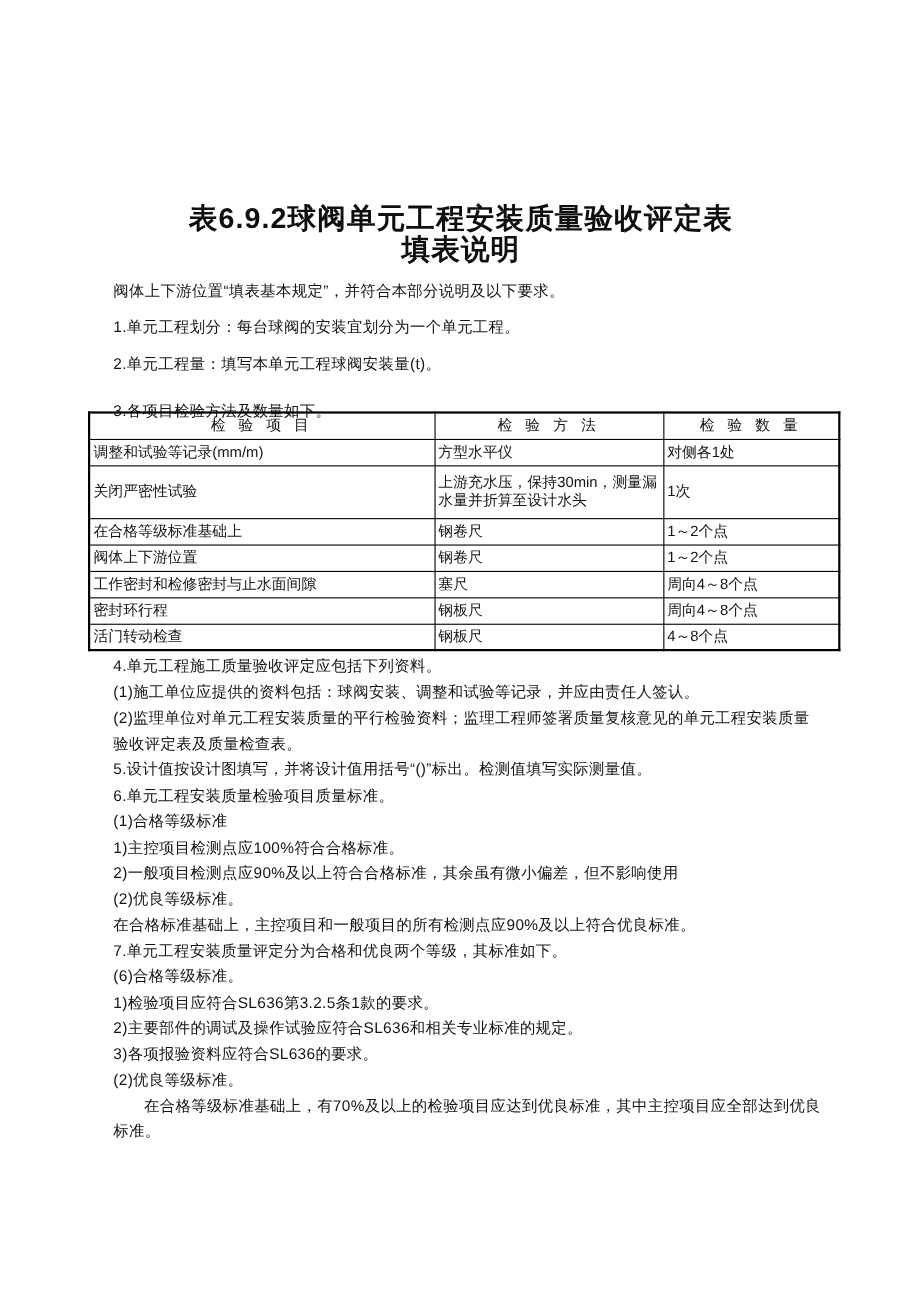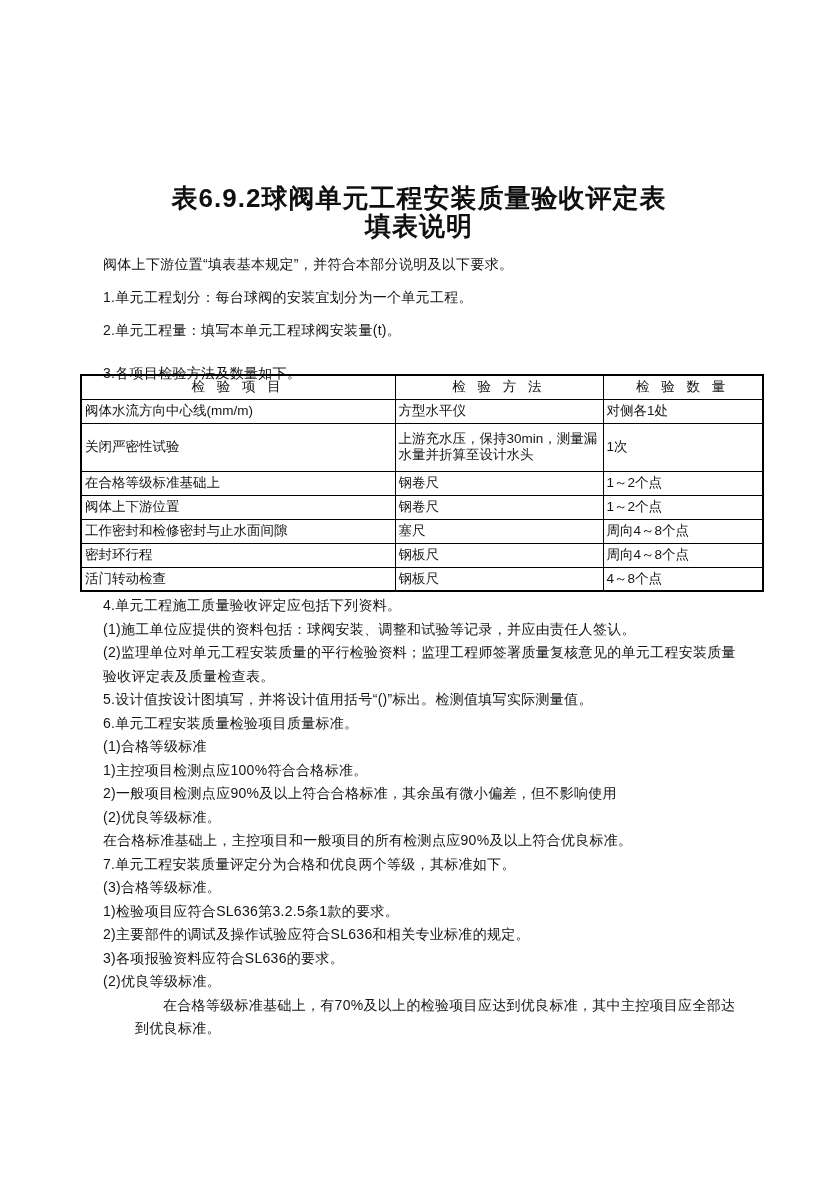--- a/index.html
+++ b/index.html
@@ -64,21 +64,21 @@
   }
 
   .post-block {
     position: absolute; top: 594px; left: 103px; width: 644px;
     font-size: 14px;
     line-height: 23.5px;
     color: #141414;
     letter-spacing: 0.3px;
   }
   .post-block p { margin: 0; }
-  .post-block p.indent { text-indent: 2em; margin-left: 32px; }
+  .post-block p.indent { text-indent: 2em; }
 </style>
 </head>
 <body>
 
 <div class="page">
 
   <div class="title-block">
     <div>表6.9.2球阀单元工程安装质量验收评定表</div>
     <div>填表说明</div>
   </div>
@@ -96,21 +96,21 @@
       </colgroup>
     <thead>
       <tr class="h24">
         <th class="hdr">检 验 项 目</th>
         <th class="hdr">检 验 方 法</th>
         <th class="hdr">检 验 数 量</th>
       </tr>
     </thead>
     <tbody>
       <tr class="h24">
-        <td>阀体水流方向中心线(mm/m)</td>
+        <td>调整和试验等记录(mm/m)</td>
         <td>方型水平仪</td>
         <td>对侧各1处</td>
       </tr>
       <tr class="h48">
         <td>关闭严密性试验</td>
         <td class="left-wrap">上游充水压，保持30min，测量漏水量并折算至设计水头</td>
         <td>1次</td>
       </tr>
       <tr class="h24">
         <td>在合格等级标准基础上</td>
@@ -145,21 +145,21 @@
     <p>(1)施工单位应提供的资料包括：球阀安装、调整和试验等记录，并应由责任人签认。</p>
     <p>(2)监理单位对单元工程安装质量的平行检验资料；监理工程师签署质量复核意见的单元工程安装质量验收评定表及质量检查表。</p>
     <p>5.设计值按设计图填写，并将设计值用括号“()”标出。检测值填写实际测量值。</p>
     <p>6.单元工程安装质量检验项目质量标准。</p>
     <p>(1)合格等级标准</p>
     <p>1)主控项目检测点应100%符合合格标准。</p>
     <p>2)一般项目检测点应90%及以上符合合格标准，其余虽有微小偏差，但不影响使用</p>
     <p>(2)优良等级标准。</p>
     <p>在合格标准基础上，主控项目和一般项目的所有检测点应90%及以上符合优良标准。</p>
     <p>7.单元工程安装质量评定分为合格和优良两个等级，其标准如下。</p>
-    <p>(3)合格等级标准。</p>
+    <p>(6)合格等级标准。</p>
     <p>1)检验项目应符合SL636第3.2.5条1款的要求。</p>
     <p>2)主要部件的调试及操作试验应符合SL636和相关专业标准的规定。</p>
     <p>3)各项报验资料应符合SL636的要求。</p>
     <p>(2)优良等级标准。</p>
     <p class="indent">在合格等级标准基础上，有70%及以上的检验项目应达到优良标准，其中主控项目应全部达到优良标准。</p>
   </div>
 
 </div>
 
 </body></html>

